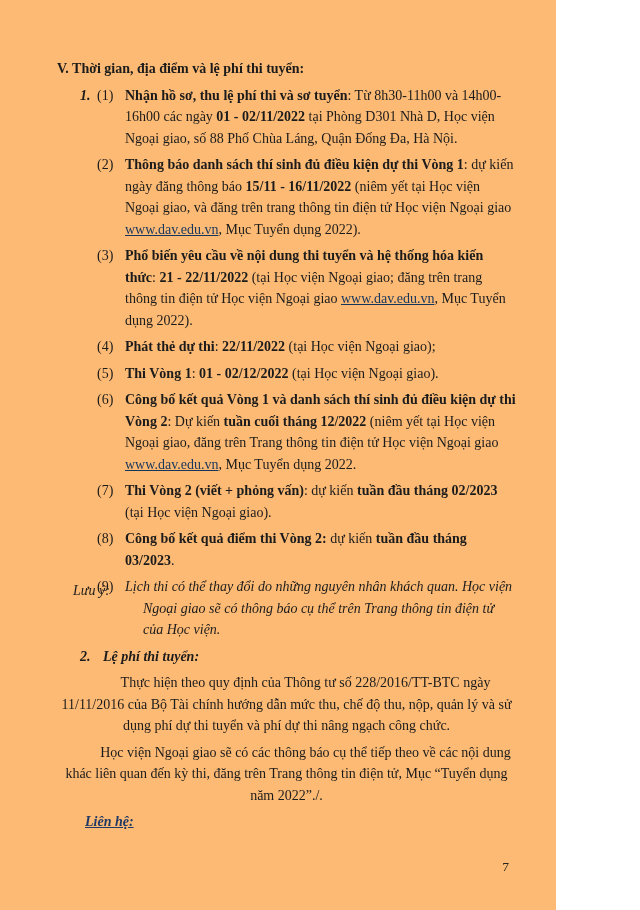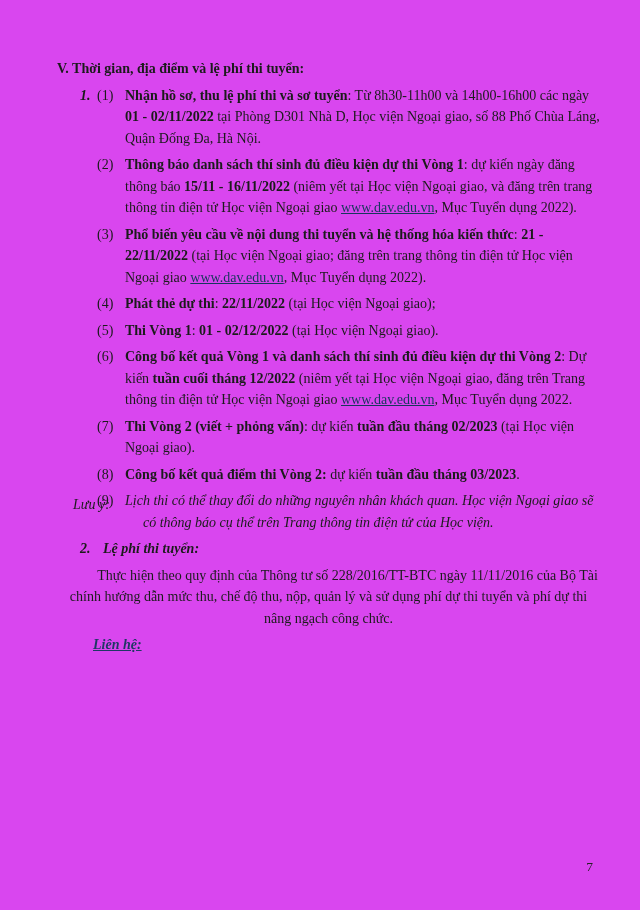--- a/index.html
+++ b/index.html
@@ -1,32 +1,32 @@
 <!DOCTYPE html>
 <html><head>
 <meta charset="utf-8">
 <style>
   html,body{margin:0;padding:0;background:#ffffff;}
   .page{
-    position:relative;width:640px;height:910px;box-sizing:border-box;
-    padding:58px 40px 0 57px;background:#d946ef;overflow:hidden;
+    position:relative;width:556px;height:910px;box-sizing:border-box;
+    padding:58px 40px 0 57px;background:#fdba74;overflow:hidden;
     font-family:"Liberation Serif","DejaVu Serif",serif;
     font-size:14px;line-height:21.5px;color:#1b1b1b;
     -webkit-font-smoothing:antialiased;
   }
   .blk{margin-bottom:5px;}
   .heading{font-weight:bold;}
   .subheading{position:relative;padding-left:46px;font-weight:bold;font-style:italic;}
   .subheading .marker{position:absolute;left:23px;top:0;}
   .list{position:relative;padding-left:68px;}
   .list .marker{position:absolute;left:40px;top:0;}
   .note{position:relative;padding-left:86px;text-indent:-18px;}
   .note .marker{position:absolute;left:16px;top:4px;font-style:italic;text-indent:0;}
   .para.indent{text-indent:38px;text-align:center;}
-  .contact{margin-left:36px;margin-top:4px;font-weight:bold;font-style:italic;}
+  .contact{margin-left:28px;margin-top:4px;font-weight:bold;font-style:italic;}
   .b{font-weight:bold;}
   .i{font-style:italic;}
   .u{text-decoration:underline;}
   a.link{text-decoration:underline;cursor:pointer;}
   .pagenum{position:absolute;top:856px;right:47px;font-size:13.5px;color:#222;}
 </style>
 </head>
 <body>
 
 <div class="page">
@@ -38,16 +38,17 @@
       <div class="blk list"><span class="marker">(3)</span><span class="content"><span class="b">Phổ biến yêu cầu về nội dung thi tuyển và hệ thống hóa kiến thức</span><span class="">: </span><span class="b">21 - 22/11/2022</span><span class=""> (tại Học viện Ngoại giao; đăng trên trang thông tin điện tử Học viện Ngoại giao </span><a class="link" style="color: rgb(23, 54, 93);">www.dav.edu.vn</a><span class="">, Mục Tuyển dụng 2022).</span></span></div>
       <div class="blk list"><span class="marker">(4)</span><span class="content"><span class="b"> Phát thẻ dự thi</span><span class="">: </span><span class="b">22/11/2022</span><span class=""> (tại Học viện Ngoại giao);</span></span></div>
       <div class="blk list"><span class="marker">(5)</span><span class="content"><span class="b">Thi Vòng 1</span><span class="">: </span><span class="b">01 - 02/12/2022</span><span class=""> (tại Học viện Ngoại giao).</span></span></div>
       <div class="blk list"><span class="marker">(6)</span><span class="content"><span class="b">Công bố kết quả Vòng 1 và danh sách thí sinh đủ điều kiện dự thi Vòng 2</span><span class="">: Dự kiến </span><span class="b">tuần cuối tháng 12/2022</span><span class=""> (niêm yết tại Học viện Ngoại giao, đăng trên Trang thông tin điện tử Học viện Ngoại giao </span><a class="link" style="color: rgb(23, 54, 93);">www.dav.edu.vn</a><span class="">, Mục Tuyển dụng 2022.</span></span></div>
       <div class="blk list"><span class="marker">(7)</span><span class="content"><span class="b">Thi Vòng 2 (viết + phỏng vấn)</span><span class="">: dự kiến </span><span class="b">tuần đầu tháng 02/2023</span><span class=""> (tại Học viện Ngoại giao).</span></span></div>
       <div class="blk list"><span class="marker">(8)</span><span class="content"><span class="b">Công bố kết quả điểm thi Vòng 2:</span><span class=""> dự kiến </span><span class="b">tuần đầu tháng 03/2023</span><span class="">.</span></span></div>
       <div class="blk list"><span class="marker">(9)</span></div>
       <div class="blk note"><span class="marker">Lưu ý:</span><span class="content"><span class="i">Lịch thi có thể thay đổi do những nguyên nhân khách quan. Học viện Ngoại giao sẽ có thông báo cụ thể trên Trang thông tin điện tử của Học viện.</span></span></div>
       <div class="blk subheading"><span class="marker">2.</span><span class="content"><span class="b i">Lệ phí thi tuyển:</span></span></div>
       <div class="blk para indent"><span class="content"><span class="">Thực hiện theo quy định của Thông tư số 228/2016/TT-BTC ngày 11/11/2016 của Bộ Tài chính hướng dẫn mức thu, chế độ thu, nộp, quản lý và sử dụng phí dự thi tuyển và phí dự thi nâng ngạch công chức.</span></span></div>
+      <div class="blk para indent"><span class="content"><span class="">Học viện Ngoại giao sẽ có các thông báo cụ thể tiếp theo về các nội dung khác liên quan đến kỳ thi, đăng trên Trang thông tin điện tử, Mục “Tuyển dụng năm 2022”./.</span></span></div>
       <div class="blk contact"><span class="content"><span class="b i u" style="color: rgb(31, 56, 100);">Liên hệ:</span></span></div>
     </div>
   <div class="pagenum">7</div>
 </div>
 
 </body></html>

